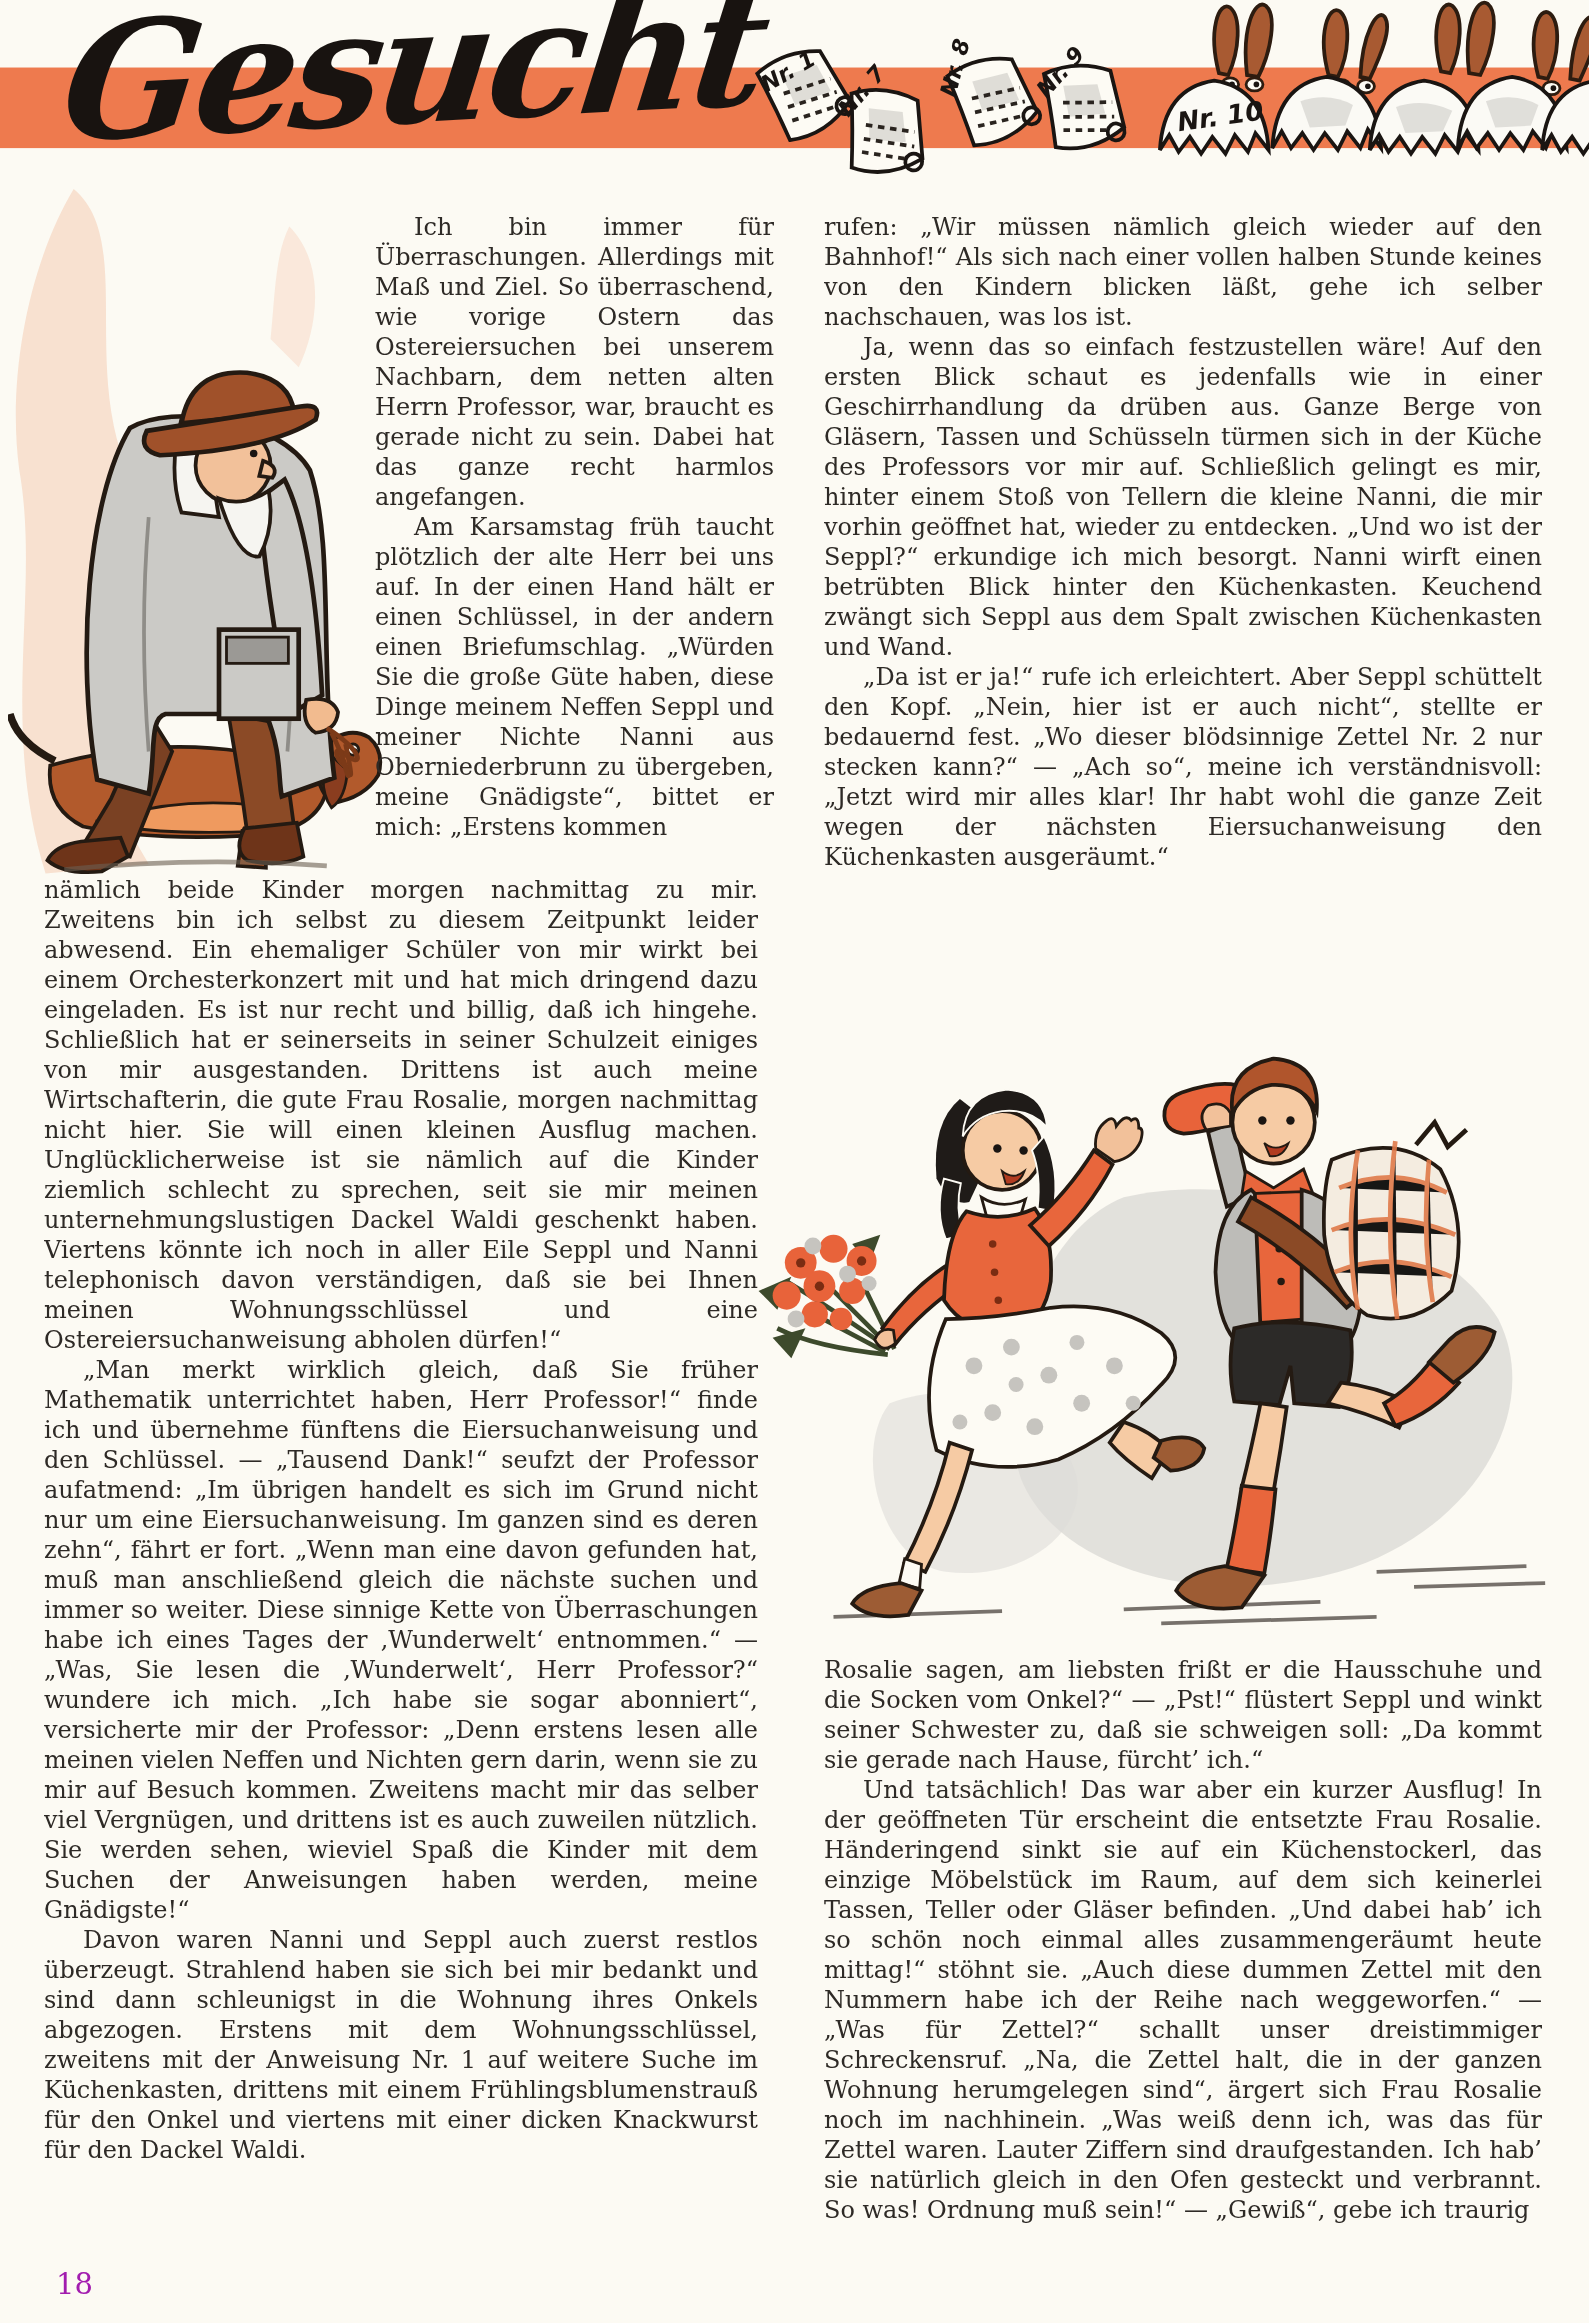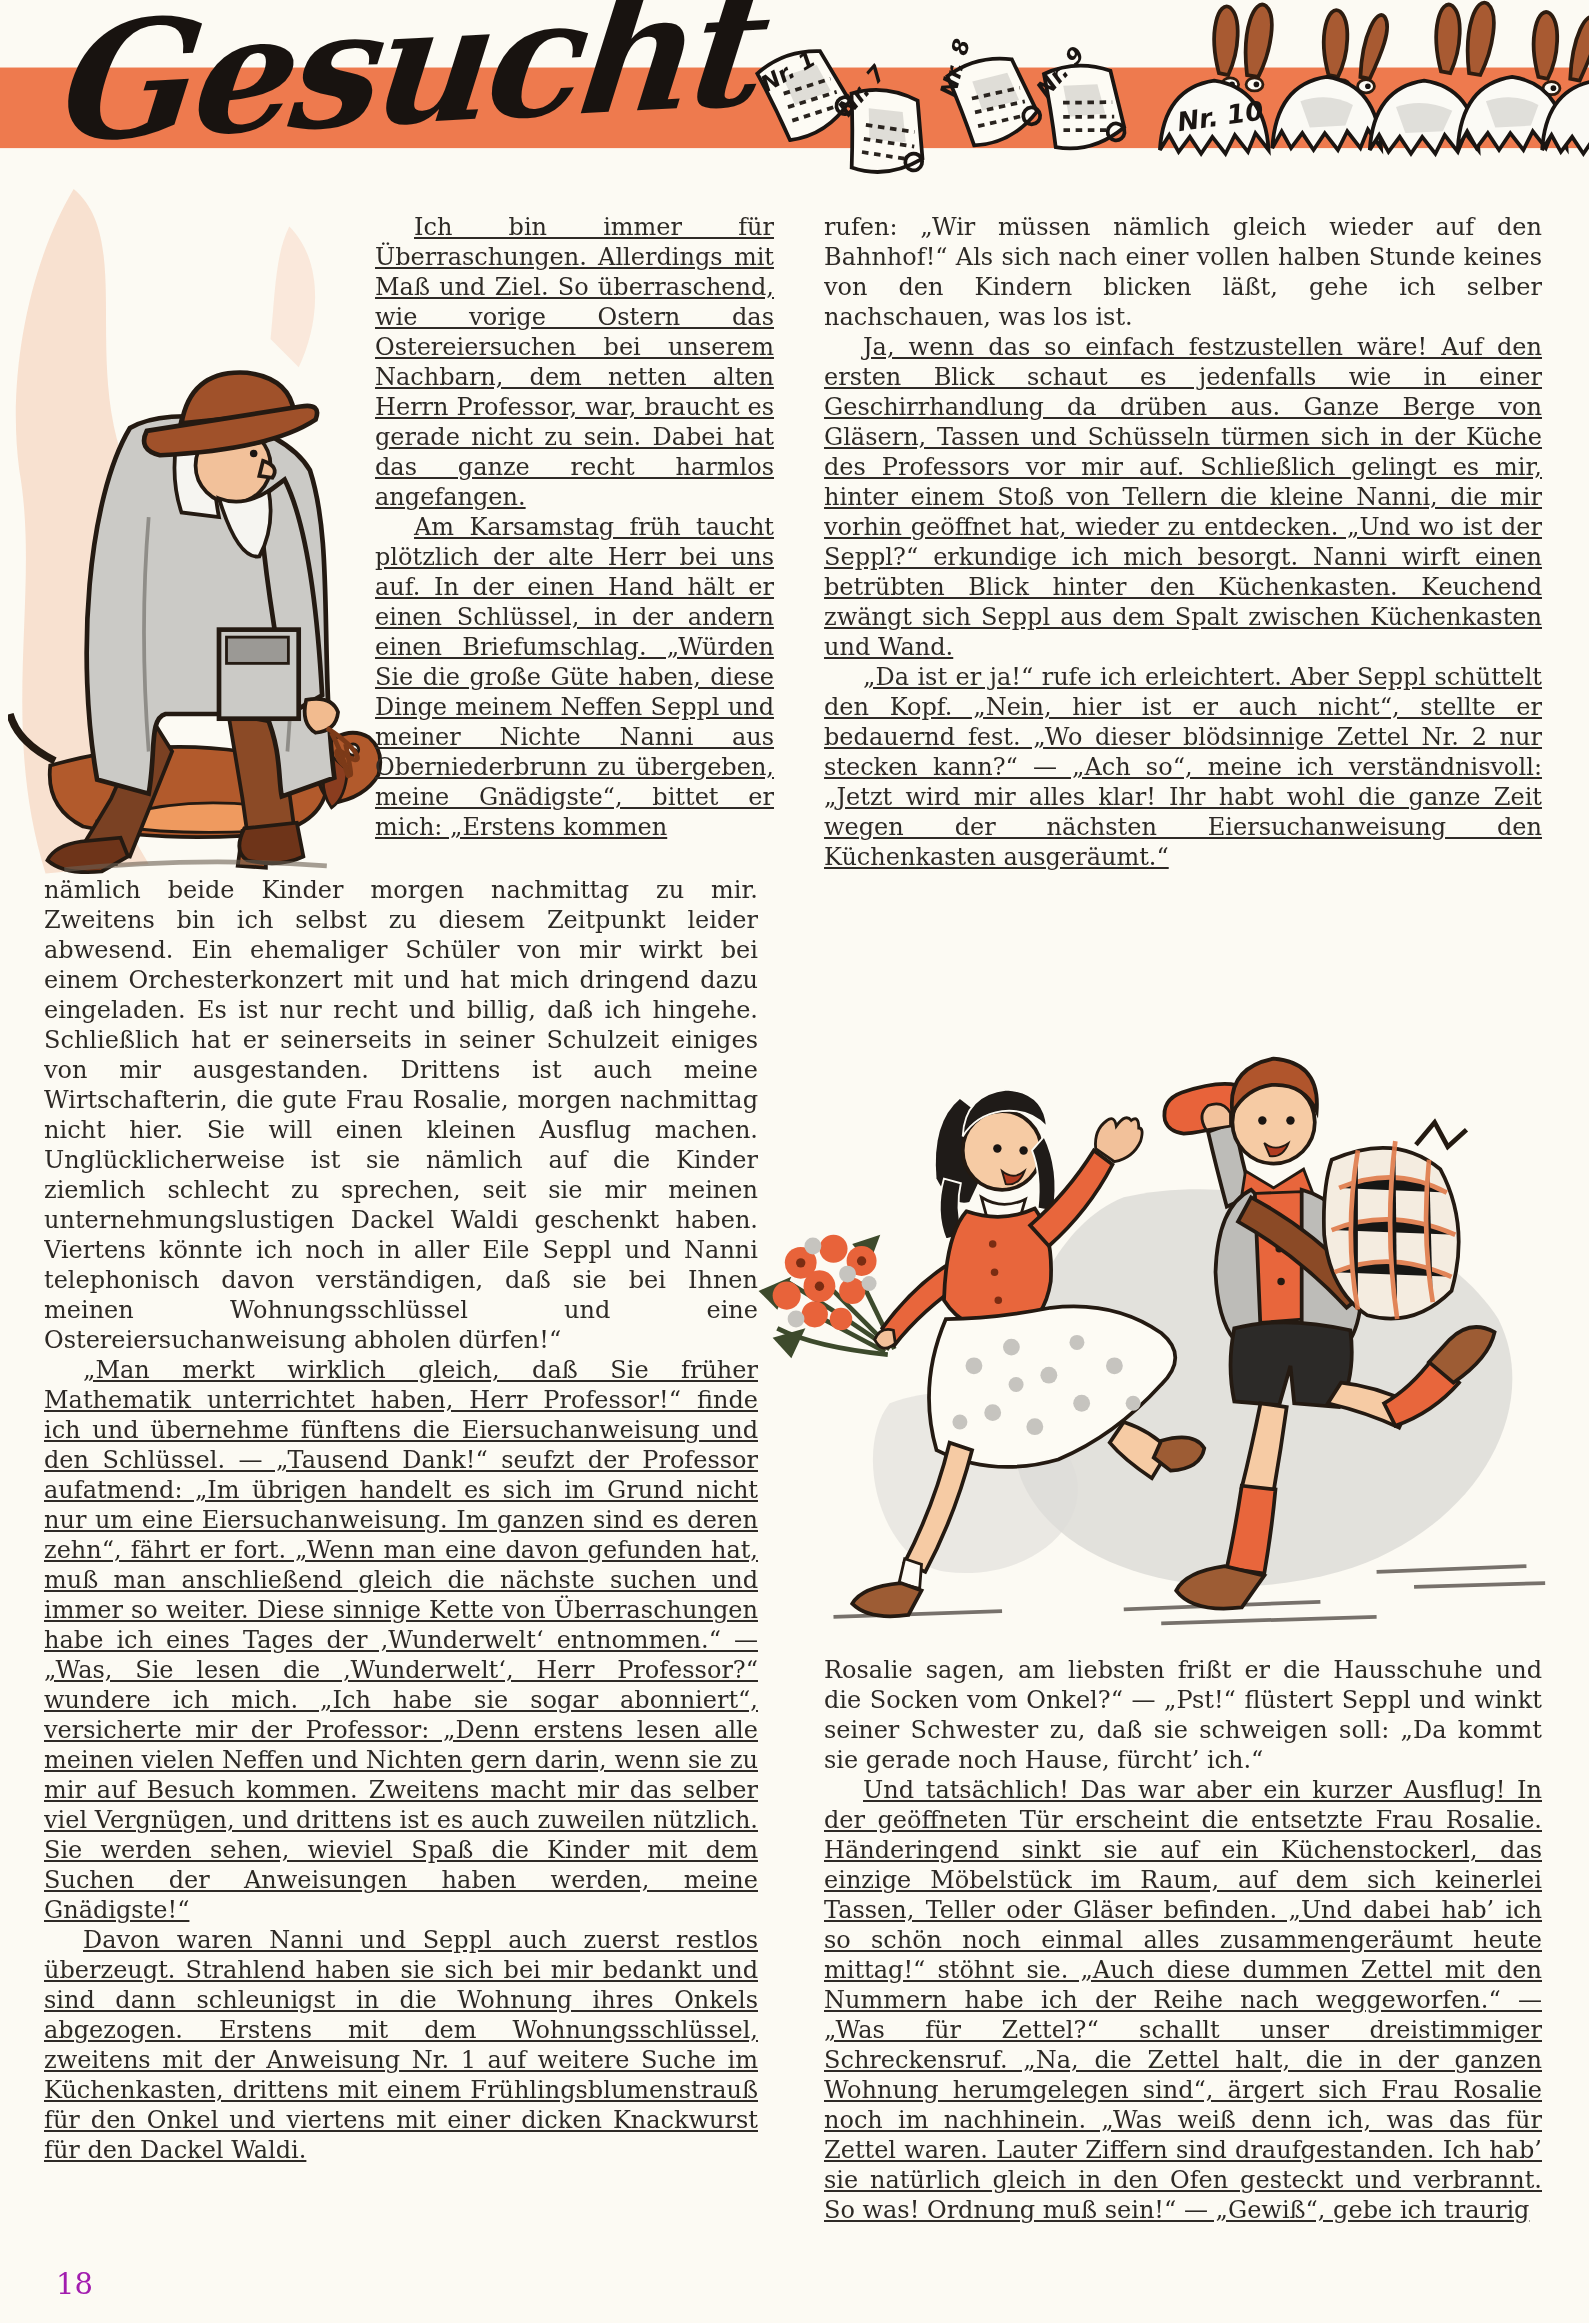--- a/index.html
+++ b/index.html
@@ -1,21 +1,21 @@
 <!DOCTYPE html>
 <html style="font-size:15px"><head>
 <meta charset="utf-8">
 <style>
   html,body{margin:0;padding:0;background:#e8e4da;}
   .page{position:relative;width:1589px;height:2324px;background:#fcfaf3;overflow:hidden;
         font-family:"DejaVu Serif",serif;color:#2e2a26;}
   svg{position:absolute;display:block;}
   .col{position:absolute;text-align:justify;font-size:24px;line-height:30px;}
   .para{margin:0;text-indent:0;}
-  .para.indent{text-indent:39px;text-decoration:underline;}
+  .para.indent{text-indent:39px;}
   .col-intro{left:375px;top:212px;width:399px;height:667px;overflow:hidden;}
   .col-leftmain{left:44px;top:875px;width:714px;height:1360px;overflow:hidden;}
   .col-righttop{left:824px;top:212px;width:718px;height:793px;overflow:hidden;}
   .col-rightbottom{left:824px;top:1655px;width:718px;height:585px;overflow:hidden;}
   .pagenum{position:absolute;left:56px;top:2267px;font-size:29px;color:#a21caf;}
   .banner-title{font-family:"DejaVu Serif",serif;font-style:italic;font-weight:bold;
                 letter-spacing:-6px;}
   .note-label{font-family:"DejaVu Sans",sans-serif;font-weight:bold;font-style:italic;}
 </style>
 </head>
@@ -312,19 +312,19 @@
       <p class="para">nämlich beide Kinder morgen nachmittag zu mir. Zweitens bin ich selbst zu diesem Zeitpunkt leider abwesend. Ein ehemaliger Schüler von mir wirkt bei einem Orchesterkonzert mit und hat mich dringend dazu eingeladen. Es ist nur recht und billig, daß ich hingehe. Schließlich hat er seinerseits in seiner Schulzeit einiges von mir ausgestanden. Drittens ist auch meine Wirtschafterin, die gute Frau Rosalie, morgen nachmittag nicht hier. Sie will einen kleinen Ausflug machen. Unglücklicherweise ist sie nämlich auf die Kinder ziemlich schlecht zu sprechen, seit sie mir meinen unternehmungslustigen Dackel Waldi geschenkt haben. Viertens könnte ich noch in aller Eile Seppl und Nanni telephonisch davon verständigen, daß sie bei Ihnen meinen Wohnungsschlüssel und eine Ostereiersuchanweisung abholen dürfen!“</p>
       <p class="para indent">„Man merkt wirklich gleich, daß Sie früher Mathematik unterrichtet haben, Herr Professor!“ finde ich und übernehme fünftens die Eiersuchanweisung und den Schlüssel. — „Tausend Dank!“ seufzt der Professor aufatmend: „Im übrigen handelt es sich im Grund nicht nur um eine Eiersuchanweisung. Im ganzen sind es deren zehn“, fährt er fort. „Wenn man eine davon gefunden hat, muß man anschließend gleich die nächste suchen und immer so weiter. Diese sinnige Kette von Überraschungen habe ich eines Tages der ‚Wunderwelt‘ entnommen.“ — „Was, Sie lesen die ‚Wunderwelt‘, Herr Professor?“ wundere ich mich. „Ich habe sie sogar abonniert“, versicherte mir der Professor: „Denn erstens lesen alle meinen vielen Neffen und Nichten gern darin, wenn sie zu mir auf Besuch kommen. Zweitens macht mir das selber viel Vergnügen, und drittens ist es auch zuweilen nützlich. Sie werden sehen, wieviel Spaß die Kinder mit dem Suchen der Anweisungen haben werden, meine Gnädigste!“</p>
       <p class="para indent">Davon waren Nanni und Seppl auch zuerst restlos überzeugt. Strahlend haben sie sich bei mir bedankt und sind dann schleunigst in die Wohnung ihres Onkels abgezogen. Erstens mit dem Wohnungsschlüssel, zweitens mit der Anweisung Nr. 1 auf weitere Suche im Küchenkasten, drittens mit einem Frühlingsblumenstrauß für den Onkel und viertens mit einer dicken Knackwurst für den Dackel Waldi.</p>
     </div>
   <div class="col col-righttop">
       <p class="para">rufen: „Wir müssen nämlich gleich wieder auf den Bahnhof!“ Als sich nach einer vollen halben Stunde keines von den Kindern blicken läßt, gehe ich selber nachschauen, was los ist.</p>
       <p class="para indent">Ja, wenn das so einfach festzustellen wäre! Auf den ersten Blick schaut es jedenfalls wie in einer Geschirrhandlung da drüben aus. Ganze Berge von Gläsern, Tassen und Schüsseln türmen sich in der Küche des Professors vor mir auf. Schließlich gelingt es mir, hinter einem Stoß von Tellern die kleine Nanni, die mir vorhin geöffnet hat, wieder zu entdecken. „Und wo ist der Seppl?“ erkundige ich mich besorgt. Nanni wirft einen betrübten Blick hinter den Küchenkasten. Keuchend zwängt sich Seppl aus dem Spalt zwischen Küchenkasten und Wand.</p>
       <p class="para indent">„Da ist er ja!“ rufe ich erleichtert. Aber Seppl schüttelt den Kopf. „Nein, hier ist er auch nicht“, stellte er bedauernd fest. „Wo dieser blödsinnige Zettel Nr. 2 nur stecken kann?“ — „Ach so“, meine ich verständnisvoll: „Jetzt wird mir alles klar! Ihr habt wohl die ganze Zeit wegen der nächsten Eiersuchanweisung den Küchenkasten ausgeräumt.“</p>
     </div>
   <div class="col col-rightbottom">
-      <p class="para">Rosalie sagen, am liebsten frißt er die Hausschuhe und die Socken vom Onkel?“ — „Pst!“ flüstert Seppl und winkt seiner Schwester zu, daß sie schweigen soll: „Da kommt sie gerade noch Hause, fürcht’ ich.“</p>
+      <p class="para">Rosalie sagen, am liebsten frißt er die Hausschuhe und die Socken vom Onkel?“ — „Pst!“ flüstert Seppl und winkt seiner Schwester zu, daß sie schweigen soll: „Da kommt sie gerade nach Hause, fürcht’ ich.“</p>
       <p class="para indent">Und tatsächlich! Das war aber ein kurzer Ausflug! In der geöffneten Tür erscheint die entsetzte Frau Rosalie. Händeringend sinkt sie auf ein Küchenstockerl, das einzige Möbelstück im Raum, auf dem sich keinerlei Tassen, Teller oder Gläser befinden. „Und dabei hab’ ich so schön noch einmal alles zusammengeräumt heute mittag!“ stöhnt sie. „Auch diese dummen Zettel mit den Nummern habe ich der Reihe nach weggeworfen.“ — „Was für Zettel?“ schallt unser dreistimmiger Schreckensruf. „Na, die Zettel halt, die in der ganzen Wohnung herumgelegen sind“, ärgert sich Frau Rosalie noch im nachhinein. „Was weiß denn ich, was das für Zettel waren. Lauter Ziffern sind draufgestanden. Ich hab’ sie natürlich gleich in den Ofen gesteckt und verbrannt. So was! Ordnung muß sein!“ — „Gewiß“, gebe ich traurig</p>
     </div>
 
   <div class="pagenum">18</div>
 </div>
 
 
 </body></html>

